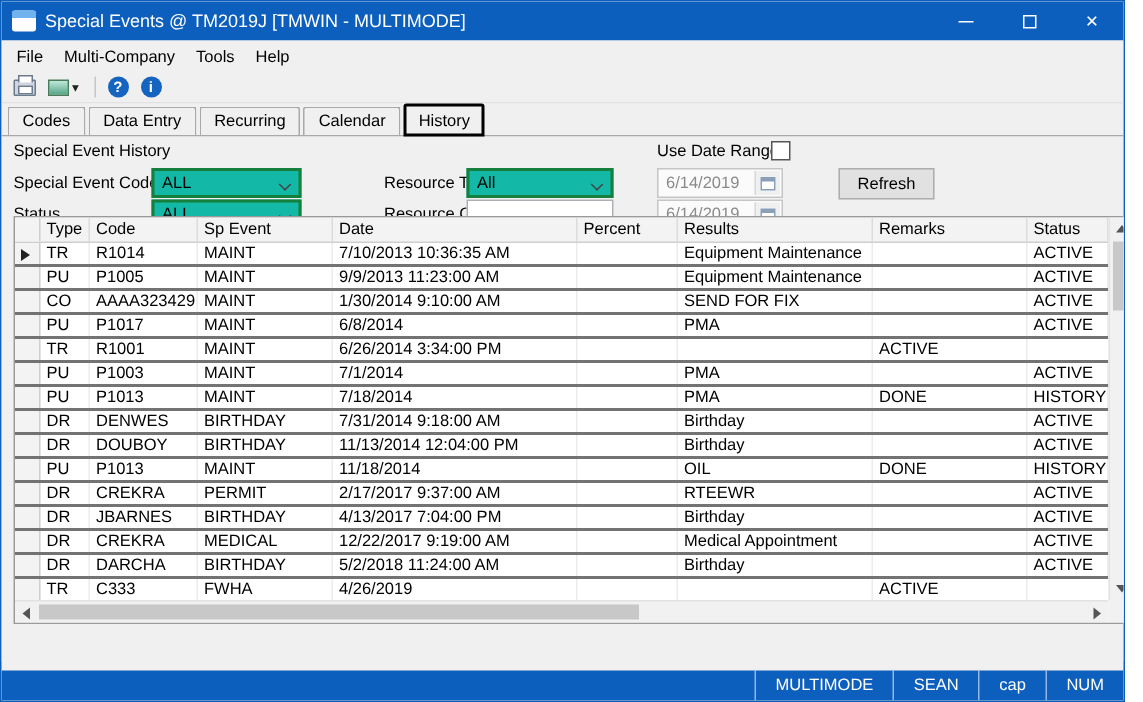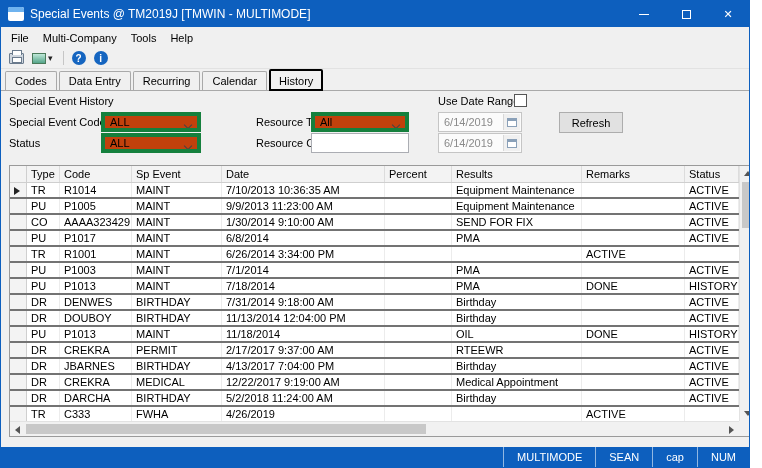--- a/index.html
+++ b/index.html
@@ -35,30 +35,30 @@
   .tabstrip{height:22px;display:flex;align-items:center;padding-left:4px;position:relative;background:#f0f0f0}
   .tabstrip::after{content:'';position:absolute;left:0;right:0;bottom:0;height:1px;background:#a9a9a9}
   .tab{position:relative;z-index:1;height:19px;padding:3px 9px 0;background:#f0f0f0;border:1px solid #a9a9a9;border-bottom:none;border-radius:2px 2px 0 0;margin-right:2px;white-space:nowrap}
   .tab.active{border:2px solid #000;height:22px;padding:4px 8px 0;z-index:2;background:#f0f0f0}
 
   
   .content{position:absolute;top:90px;left:0;right:0;bottom:26px;background:#f0f0f0}
   .lbl{position:absolute;white-space:nowrap}
   .sec-title{left:8px;top:4px}
   .checkbox{position:absolute;width:13px;height:13px;background:#fff;border:1px solid #555;display:block}
-  .combo{position:absolute;height:20px;background:#c2410c;border:4px solid #15803d;display:flex;align-items:flex-start;padding:0 18px 0 5px;overflow:hidden}
+  .combo{position:absolute;height:20px;background:#14b8a6;border:2px solid #15803d;display:flex;align-items:center;padding:0 18px 0 5px;overflow:hidden}
   .chev{position:absolute;right:6px;top:6px;width:6px;height:6px;border-right:1px solid #444;border-bottom:1px solid #444;transform:rotate(45deg)}
   .textbox{position:absolute;height:20px;border:1px solid #abadb3;background:#fff;font-family:inherit;font-size:11px;padding:0 4px}
   .datefield{position:absolute;width:84px;height:20px;border:1px solid #c5c5c5;background:#fbfbfb;color:#8a8a8a;display:flex;align-items:center;padding-left:5px}
   .calbtn{position:absolute;right:1px;top:1px;bottom:1px;width:17px;background:#f0f0f0;border-left:1px solid #d8d8d8;display:flex;align-items:center;justify-content:center}
   .cal-glyph{width:10px;height:9px;border:1px solid #8aa0b8;border-top:3px solid #8aa0b8;background:#fff;display:block}
   .btn{position:absolute;background:#e1e1e1;border:1px solid #adadad;font-family:inherit;font-size:11px;color:#000}
 
   
-  .grid{position:absolute;left:8px;top:74px;width:746px;height:272px;border:1px solid #9a9a9a;background:#fff}
+  .grid{position:absolute;left:8px;top:53px;width:746px;height:272px;border:1px solid #9a9a9a;background:#fff}
   .grid-inner{position:absolute;left:0;top:0;right:15px;bottom:15px;overflow:hidden}
   .grid-header,.grid-row{display:grid;grid-template-columns:17px 33px 72px 90px 163px 67px 130px 103px minmax(40px,1fr)}
   .grid-header{height:17px;background:#f3f3f3;border-bottom:1px solid #cfcfcf}
   .hcell{padding:2px 4px;border-right:1px solid #dcdcdc;overflow:hidden;white-space:nowrap}
   .grid-row{height:16px;border-bottom:2px solid #737373}
   .cell{padding:1px 4px;line-height:13px;border-right:1px solid #ececec;overflow:hidden;white-space:nowrap}
   .ind{background:#f3f3f3;border-right:1px solid #cfcfcf;position:relative}
   .ind.current::after{content:'';position:absolute;left:4px;top:4px;border-left:6px solid #222;border-top:4px solid transparent;border-bottom:4px solid transparent}
 
   

